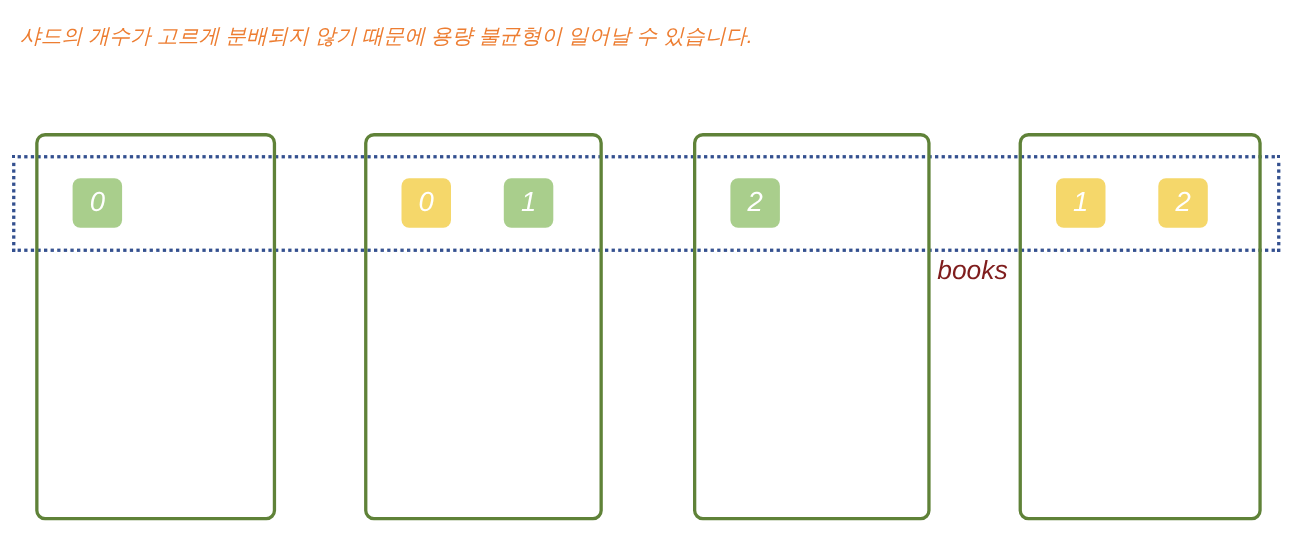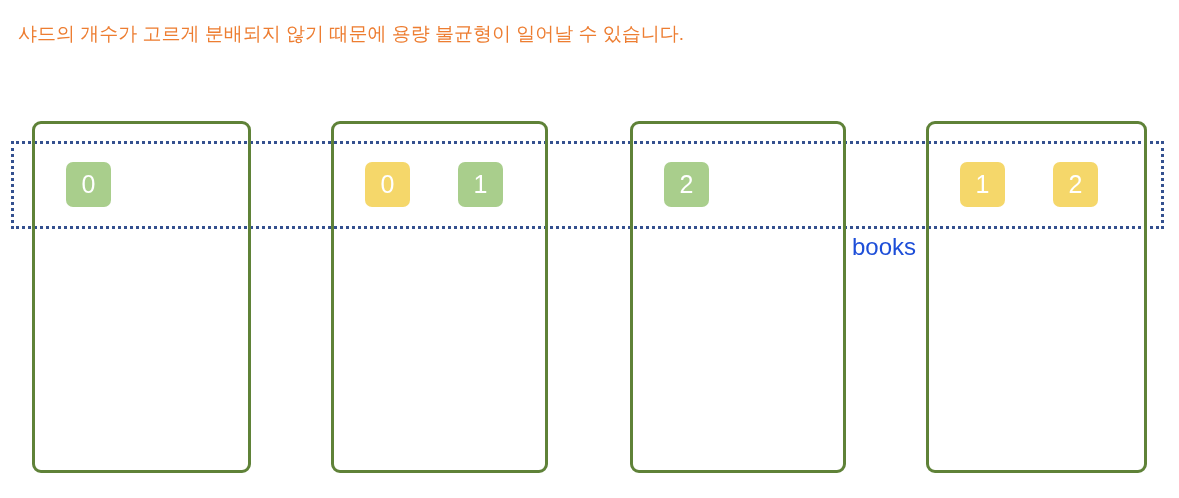--- a/index.html
+++ b/index.html
@@ -7,20 +7,21 @@
     padding: 0;
     background: var(--bg, #FFFFFF);
     font-family: "Liberation Sans", "DejaVu Sans", sans-serif;
   }
   .canvas {
     position: relative;
     width: 1179px;
     height: 498px;
     background: var(--bg, #FFFFFF);
     overflow: hidden;
+    font-style: italic;
   }
   .caption {
     position: absolute;
     left: 18px;
     top: 22px;
     font-size: 19px;
     line-height: 24px;
     color: var(--caption-color, #ED7D31);
     white-space: nowrap;
   }
@@ -32,21 +33,21 @@
     width: 1147px;
     height: 82px;
     border: 3px dotted var(--band-color, #34508F);
     z-index: 1;
   }
   .index-label {
     position: absolute;
     left: 852px;
     top: 233px;
     font-size: 24px;
-    color: #1d4ed8;
+    color: #7f1d1d;
     z-index: 3;
     white-space: nowrap;
   }
   
   .node {
     position: absolute;
     top: 121px;
     height: 346px;
     border: 3px solid var(--node-border, #5F8238);
     border-radius: 9px;

